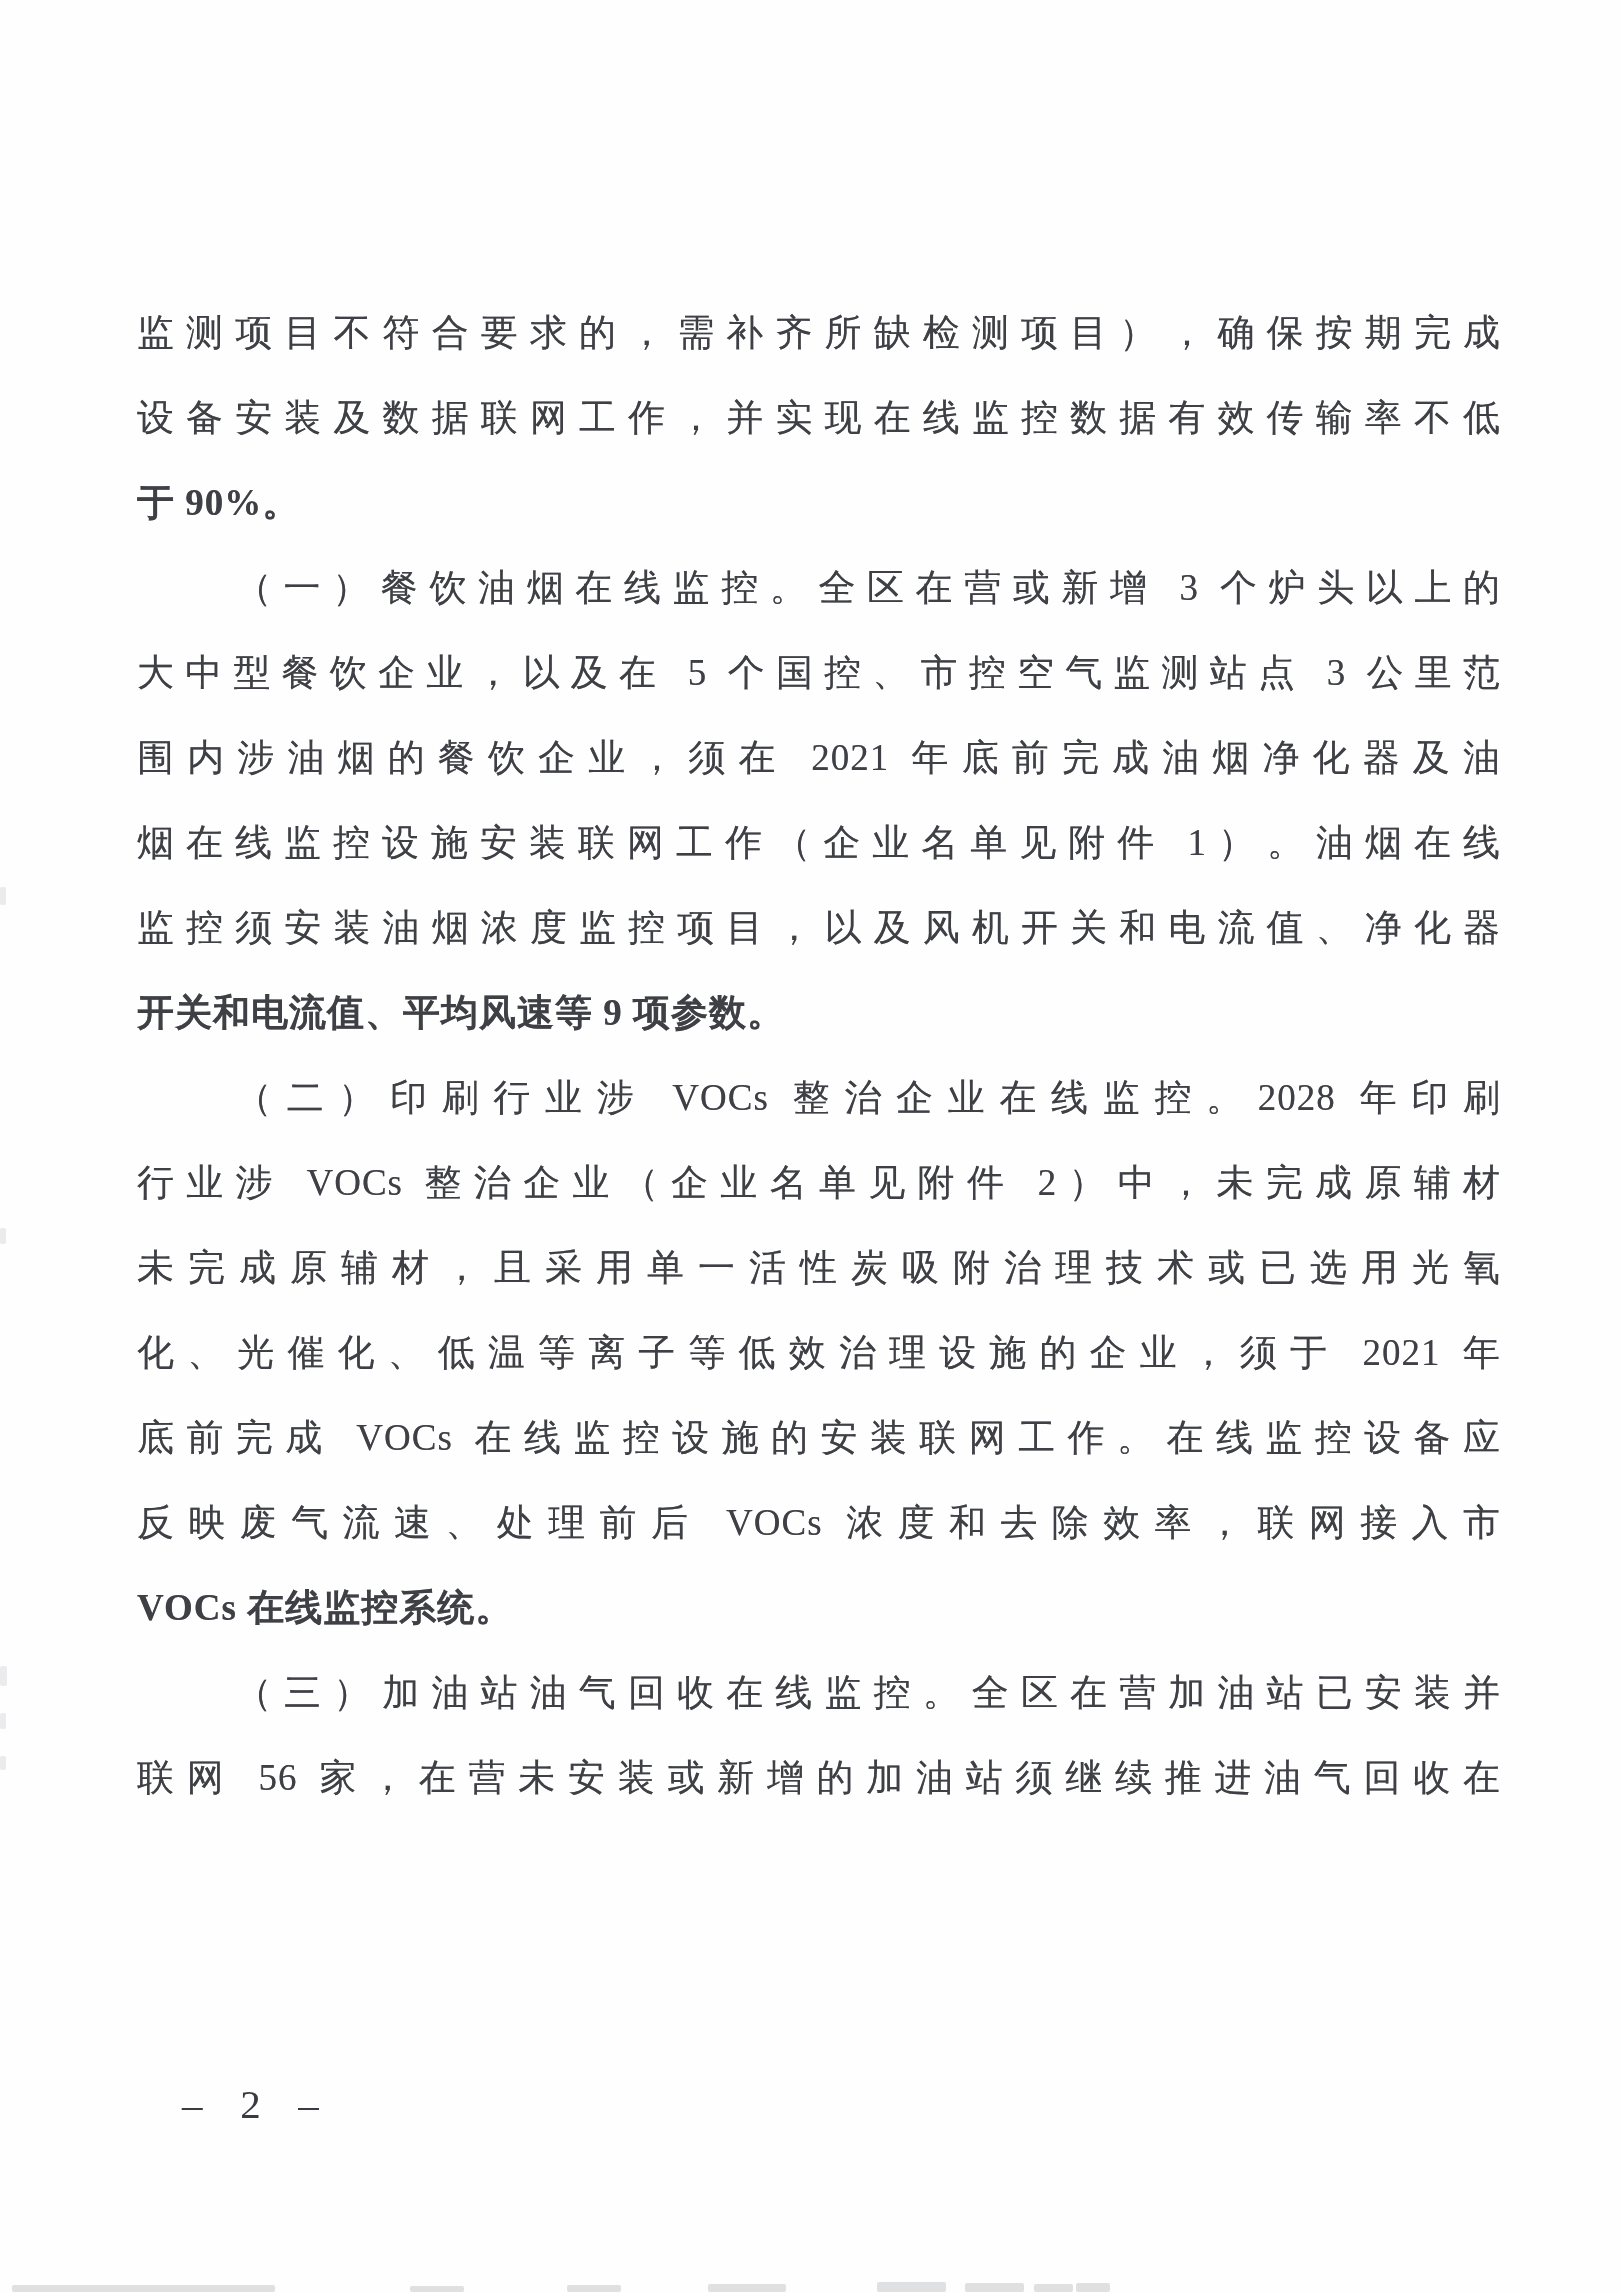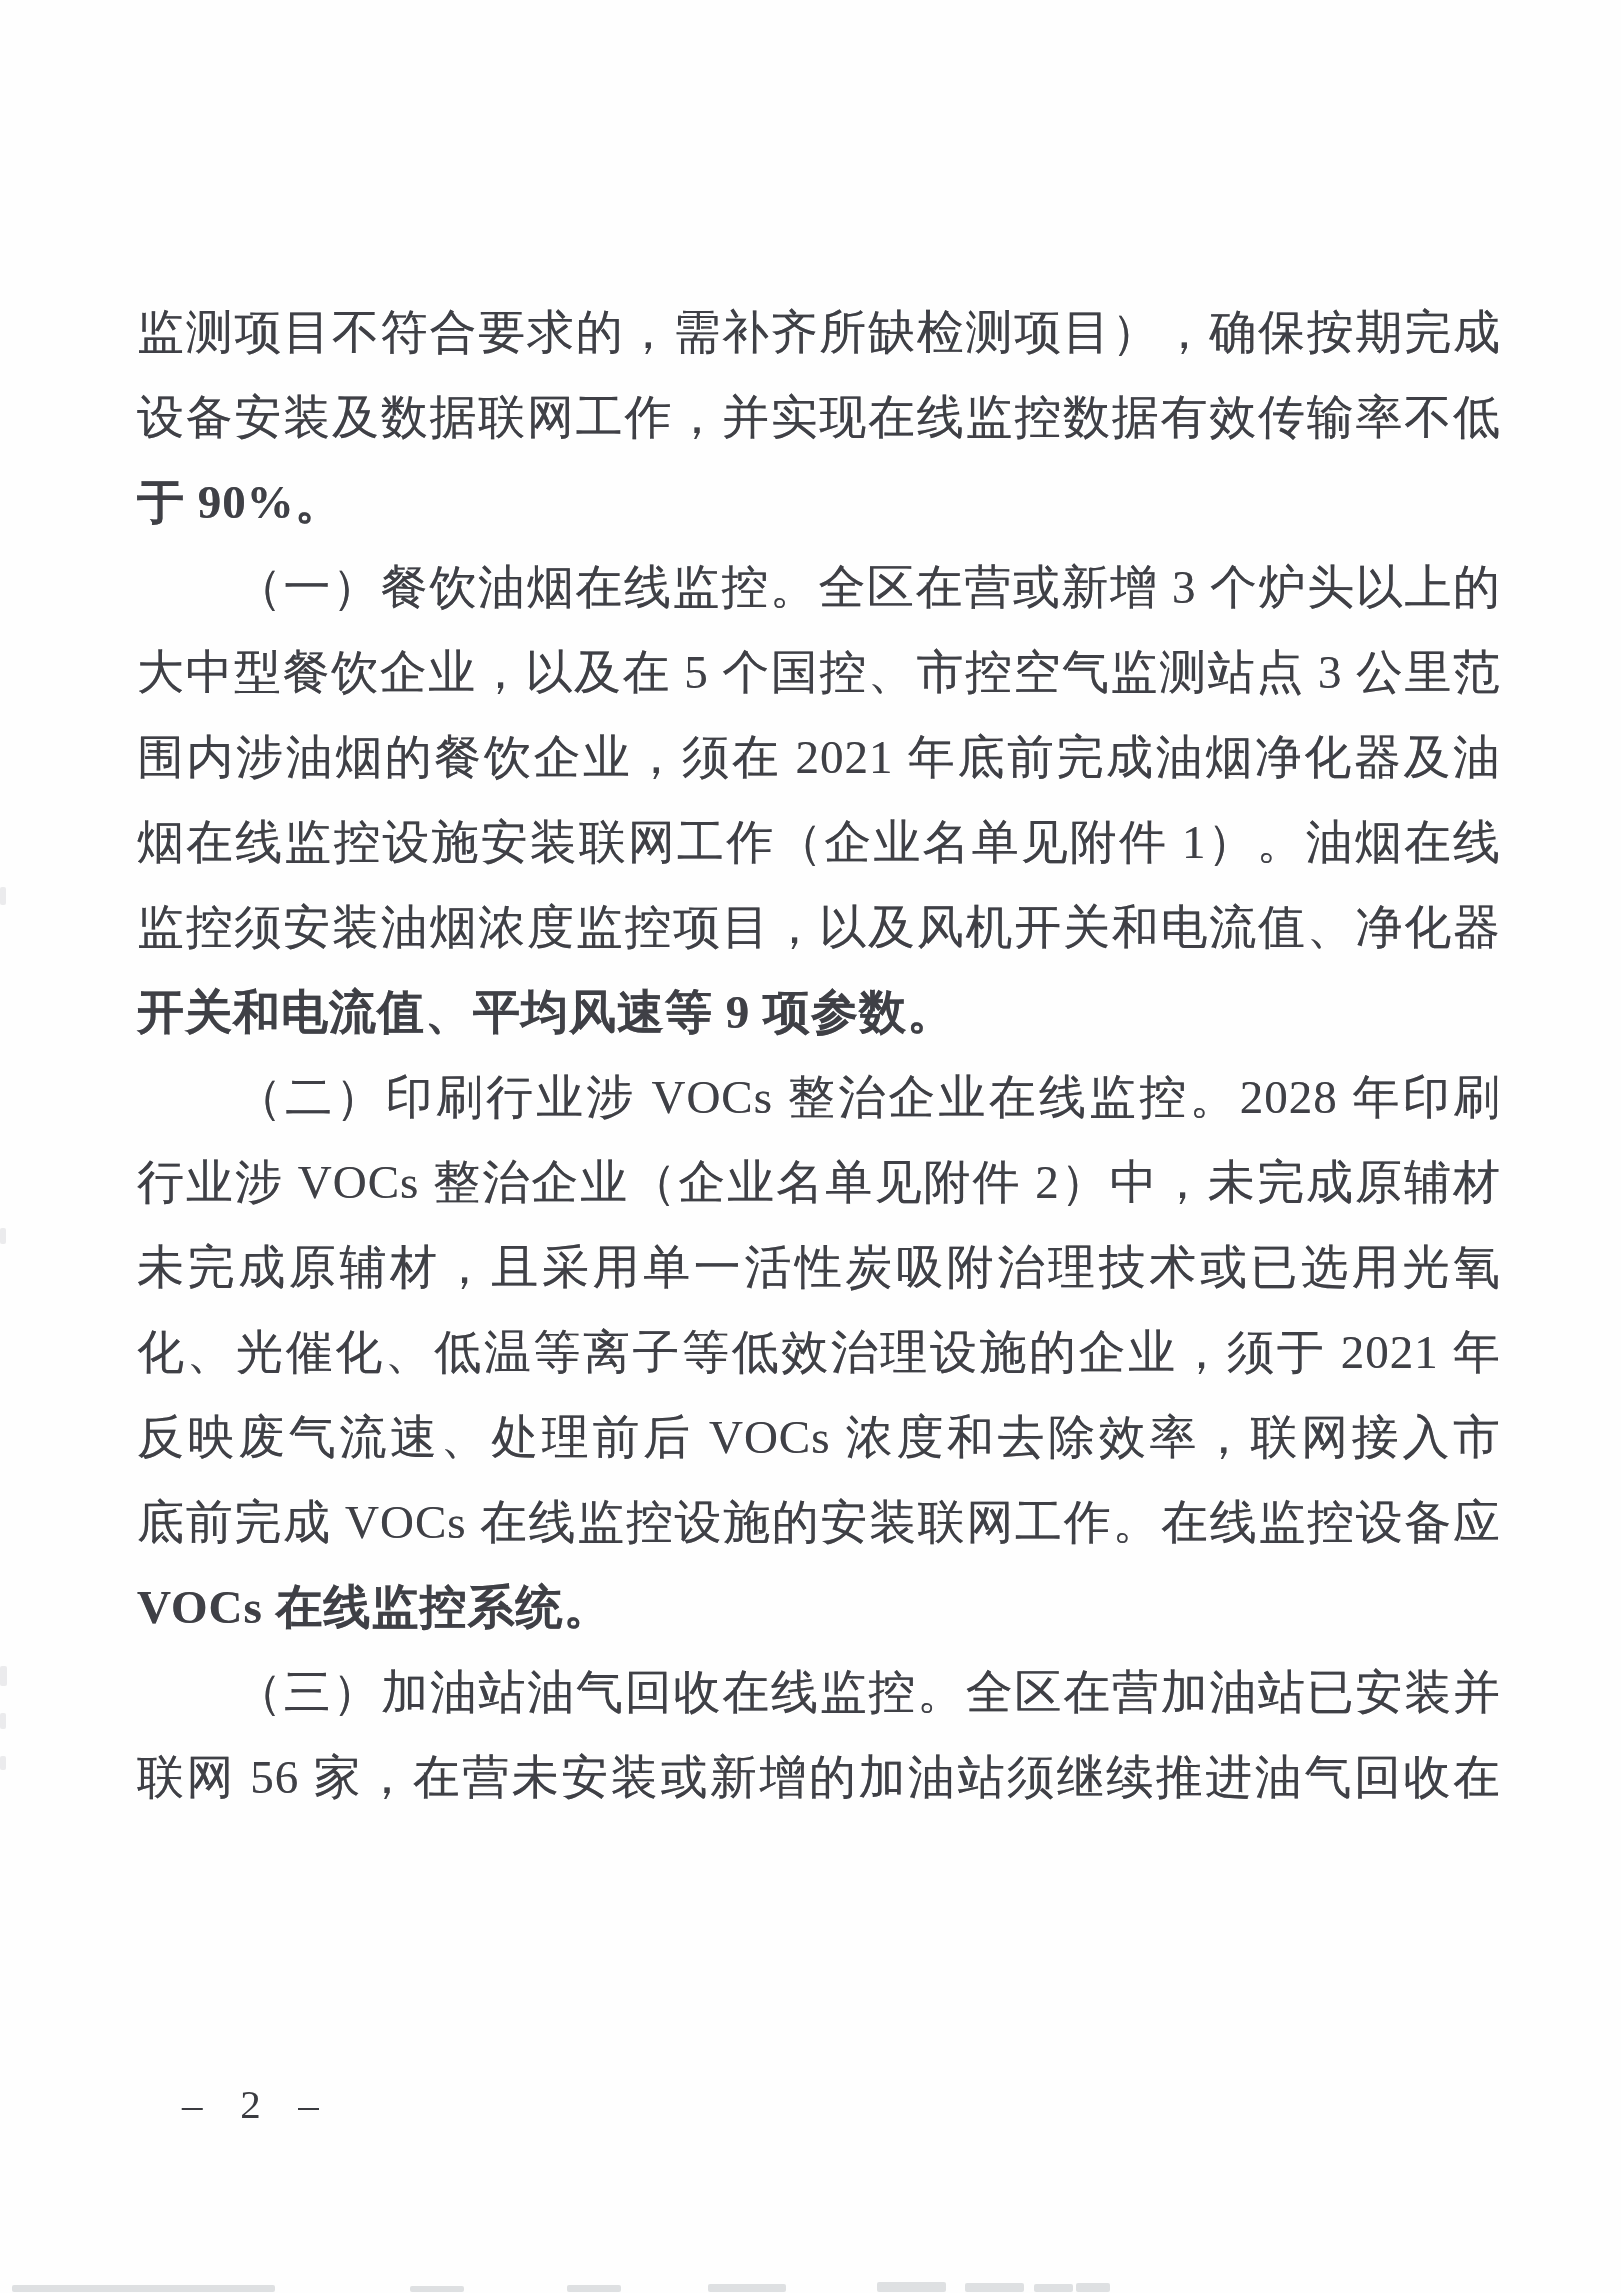--- a/index.html
+++ b/index.html
@@ -19,21 +19,21 @@
     width: 1621px;
     height: 2294px;
     background: var(--paper);
   }
   .content {
     position: absolute;
     left: 137px;
     top: 290px;
     width: 1364px;
     color: var(--ink);
-    font-size: 47px;
+    font-size: 37px;
     letter-spacing: 1px;
   }
   .line {
     height: 85px;
     line-height: 85px;
     white-space: nowrap;
     text-align: justify;
     
     text-shadow: 0 0 0.6px rgba(60,60,66,0.55);
   }
@@ -77,22 +77,22 @@
       <div class="line fill">烟在线监控设施安装联网工作（企业名单见附件 1）。油烟在线</div>
       <div class="line fill">监控须安装油烟浓度监控项目，以及风机开关和电流值、净化器</div>
       <div class="line end">开关和电流值、平均风速等 9 项参数。</div>
     </div>
 
     <div>
       <div class="line fill indent">（二）印刷行业涉 VOCs 整治企业在线监控。2028 年印刷</div>
       <div class="line fill">行业涉 VOCs 整治企业（企业名单见附件 2）中，未完成原辅材</div>
       <div class="line fill">未完成原辅材，且采用单一活性炭吸附治理技术或已选用光氧</div>
       <div class="line fill">化、光催化、低温等离子等低效治理设施的企业，须于 2021 年</div>
+      <div class="line fill">底前完成 VOCs 在线监控设施的安装联网工作。在线监控设备应</div>
       <div class="line fill">反映废气流速、处理前后 VOCs 浓度和去除效率，联网接入市</div>
-      <div class="line fill">底前完成 VOCs 在线监控设施的安装联网工作。在线监控设备应</div>
       <div class="line end">VOCs 在线监控系统。</div>
     </div>
 
     <div>
       <div class="line fill indent">（三）加油站油气回收在线监控。全区在营加油站已安装并</div>
       <div class="line fill">联网 56 家，在营未安装或新增的加油站须继续推进油气回收在</div>
     </div>
 
   </div>
 

